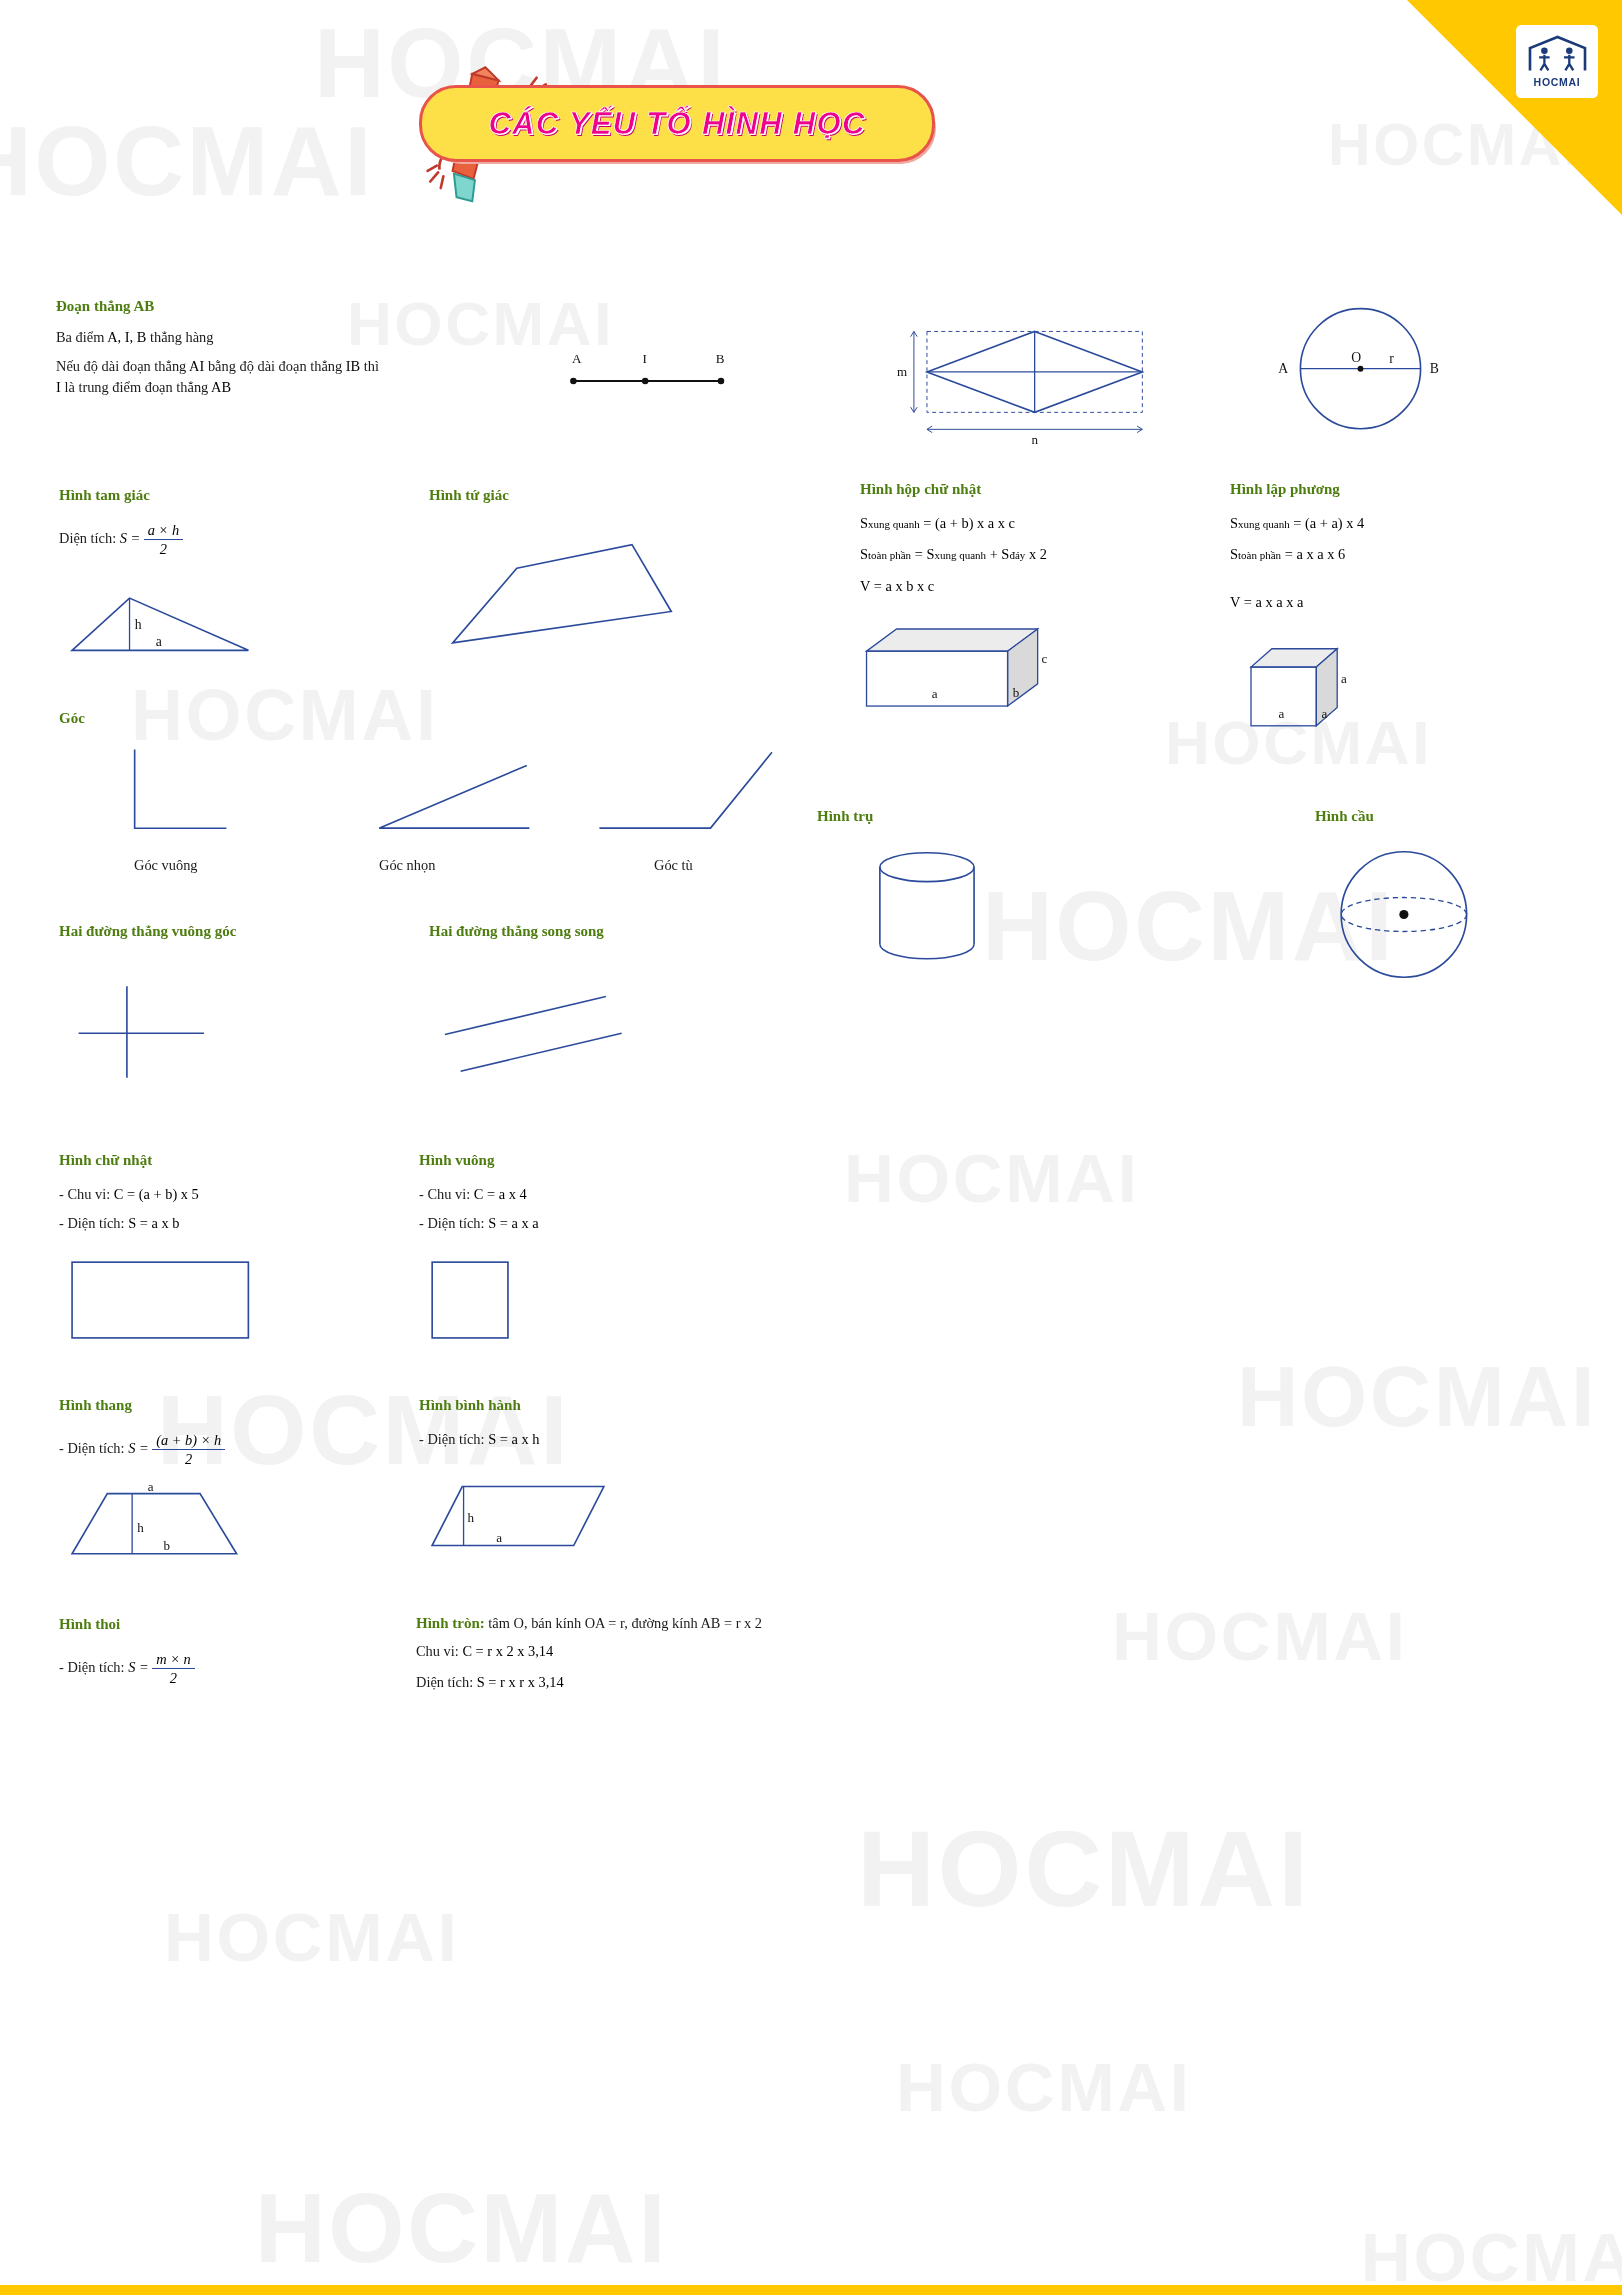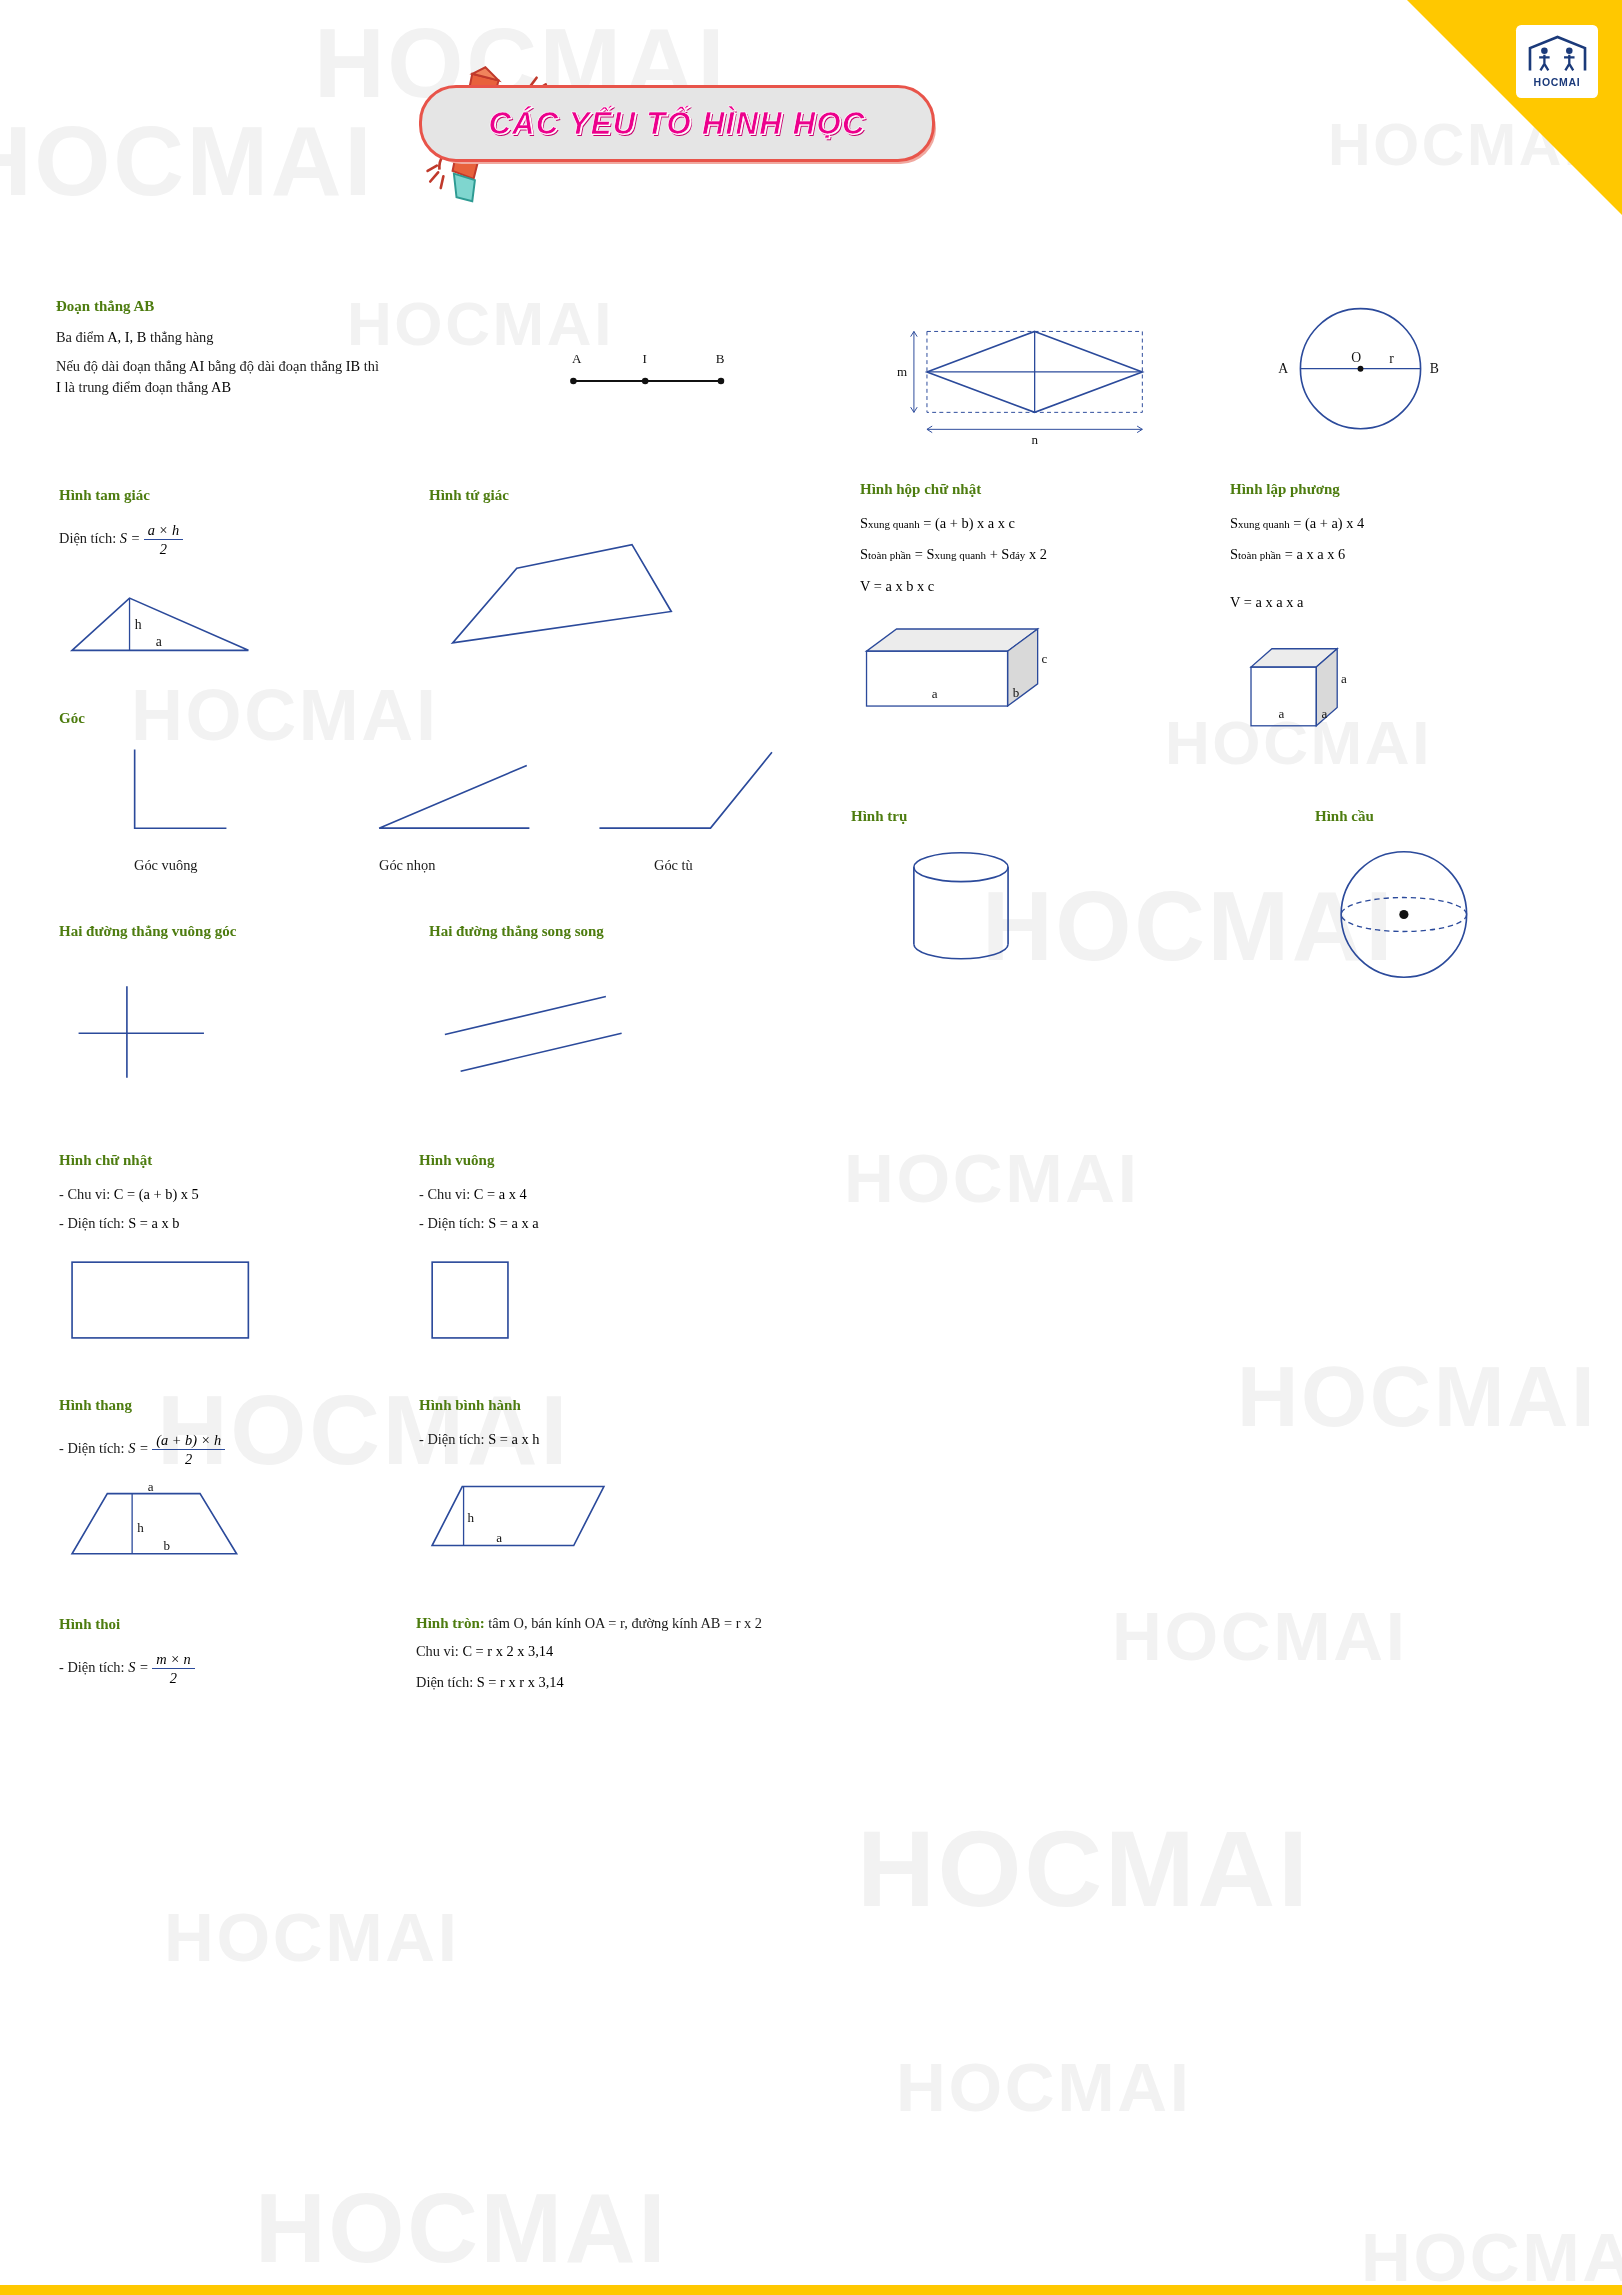--- a/index.html
+++ b/index.html
@@ -50,21 +50,21 @@
     width:517px; height:79px;
   }
   .title-shadow {
     position:absolute; left:6.5px; top:7.9px;
     width:510px; height:71px;
     background:#f0a9a0; border-radius:37px;
   }
   .title-pill {
     position:absolute; left:0; top:0;
     width:510px; height:71px;
-    background:#e5e5e5;
+    background:#fde047;
     border:3.3px solid #e8544a;
     border-radius:37px;
     display:flex; align-items:center; justify-content:center;
   }
   .title-text {
     font-family:"Liberation Sans", sans-serif;
     font-weight:bold; font-style:italic;
     font-size:31px;
     color:#ec008c;
     letter-spacing:1.3px;
@@ -382,21 +382,21 @@
   <svg width="170" height="111" viewBox="0 0 260 170" style="margin-top:26px;">
     <polygon points="32,46 132,46 164,18 64,18" fill="#ececec" stroke="#2b4a9b" stroke-width="2"></polygon>
     <polygon points="132,46 164,18 164,108 132,136" fill="#d9d9d9" stroke="#2b4a9b" stroke-width="2"></polygon>
     <rect x="32" y="46" width="100" height="90" fill="none" stroke="#2b4a9b" stroke-width="2"></rect>
     <text x="74" y="124" font-size="20" font-family="Liberation Serif, serif" fill="#111">a</text>
     <text x="140" y="124" font-size="20" font-family="Liberation Serif, serif" fill="#111">a</text>
     <text x="170" y="70" font-size="20" font-family="Liberation Serif, serif" fill="#111">a</text>
   </svg>
 </div>
 
-<div class="blk" style="left:851px; top:808px;">
+<div class="blk" style="left:817px; top:808px;">
   <div class="h-red">Hình trụ</div>
   <svg width="216" height="157" viewBox="0 0 330 240" style="margin-top:15.7px;">
     <ellipse cx="168" cy="40" rx="72" ry="22" fill="none" stroke="#2b4a9b" stroke-width="2.5"></ellipse>
     <line x1="96" y1="40" x2="96" y2="158" stroke="#2b4a9b" stroke-width="2.5"></line>
     <line x1="240" y1="40" x2="240" y2="158" stroke="#2b4a9b" stroke-width="2.5"></line>
     <path d="M96 158 a72 22 0 0 0 144 0" fill="none" stroke="#2b4a9b" stroke-width="2.5"></path>
   </svg>
 </div>
 
 <div class="blk" style="left:1315px; top:808px;">

